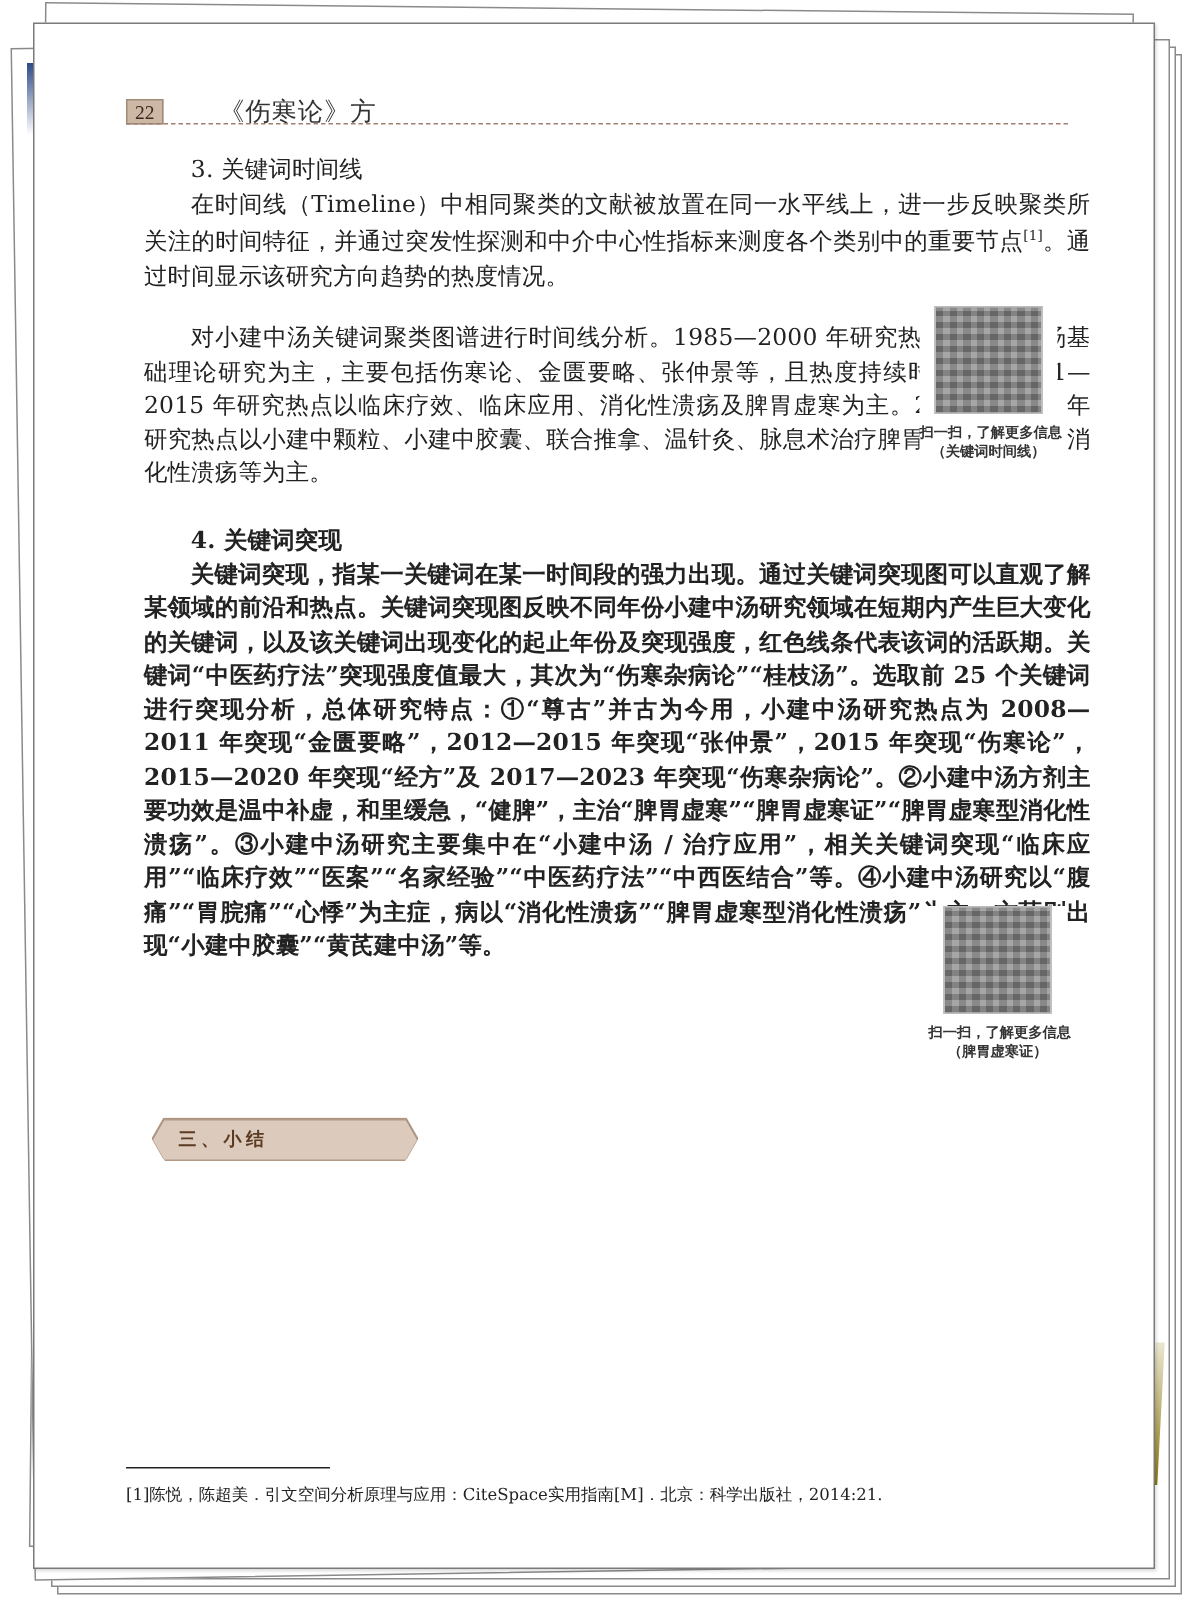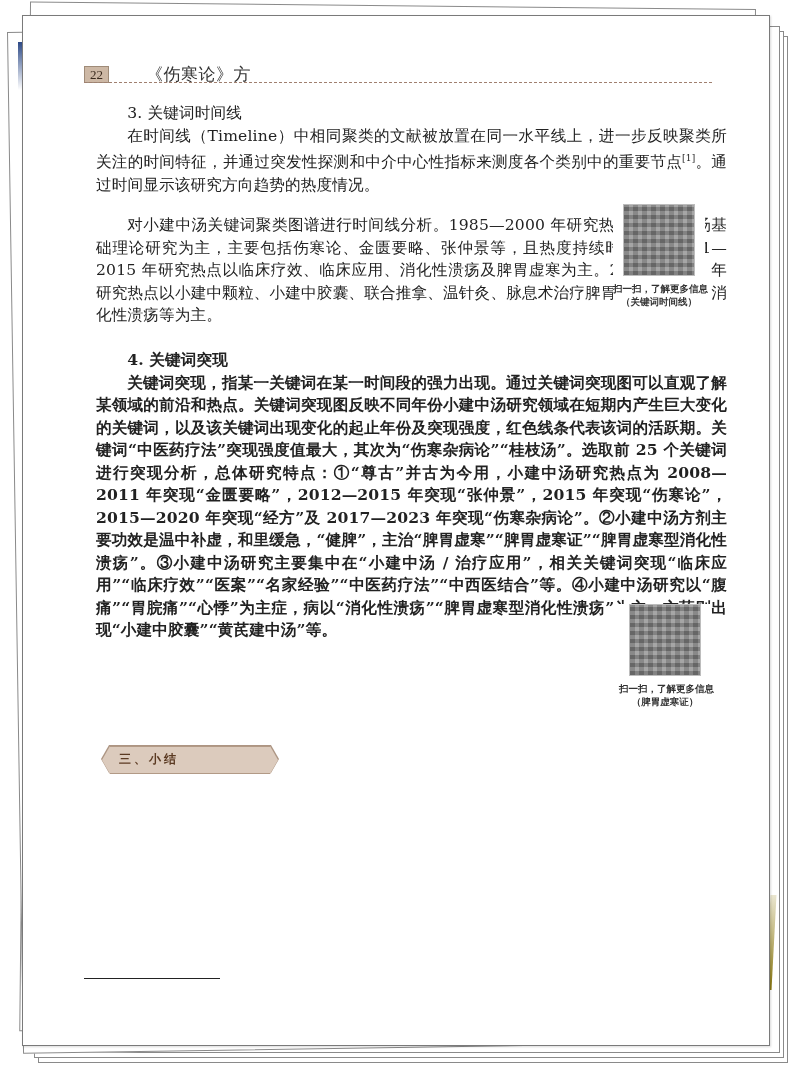--- a/index.html
+++ b/index.html
@@ -116,13 +116,14 @@
     <div class="qr-caption">扫一扫，了解更多信息</div>
     <div class="qr-caption">（脾胃虚寒证）</div>
   </div>
 
   <div class="section-banner-edge"></div>
   <div class="section-banner"></div>
   <div class="section-title">三、小结</div>
 
 
   <div class="fn-rule"></div>
+  <div class="footnote">[1]陈悦，陈超美．引文空间分析原理与应用：CiteSpace实用指南[M]．北京：科学出版社，2014:21.</div>
 </div>
 
 </body></html>

